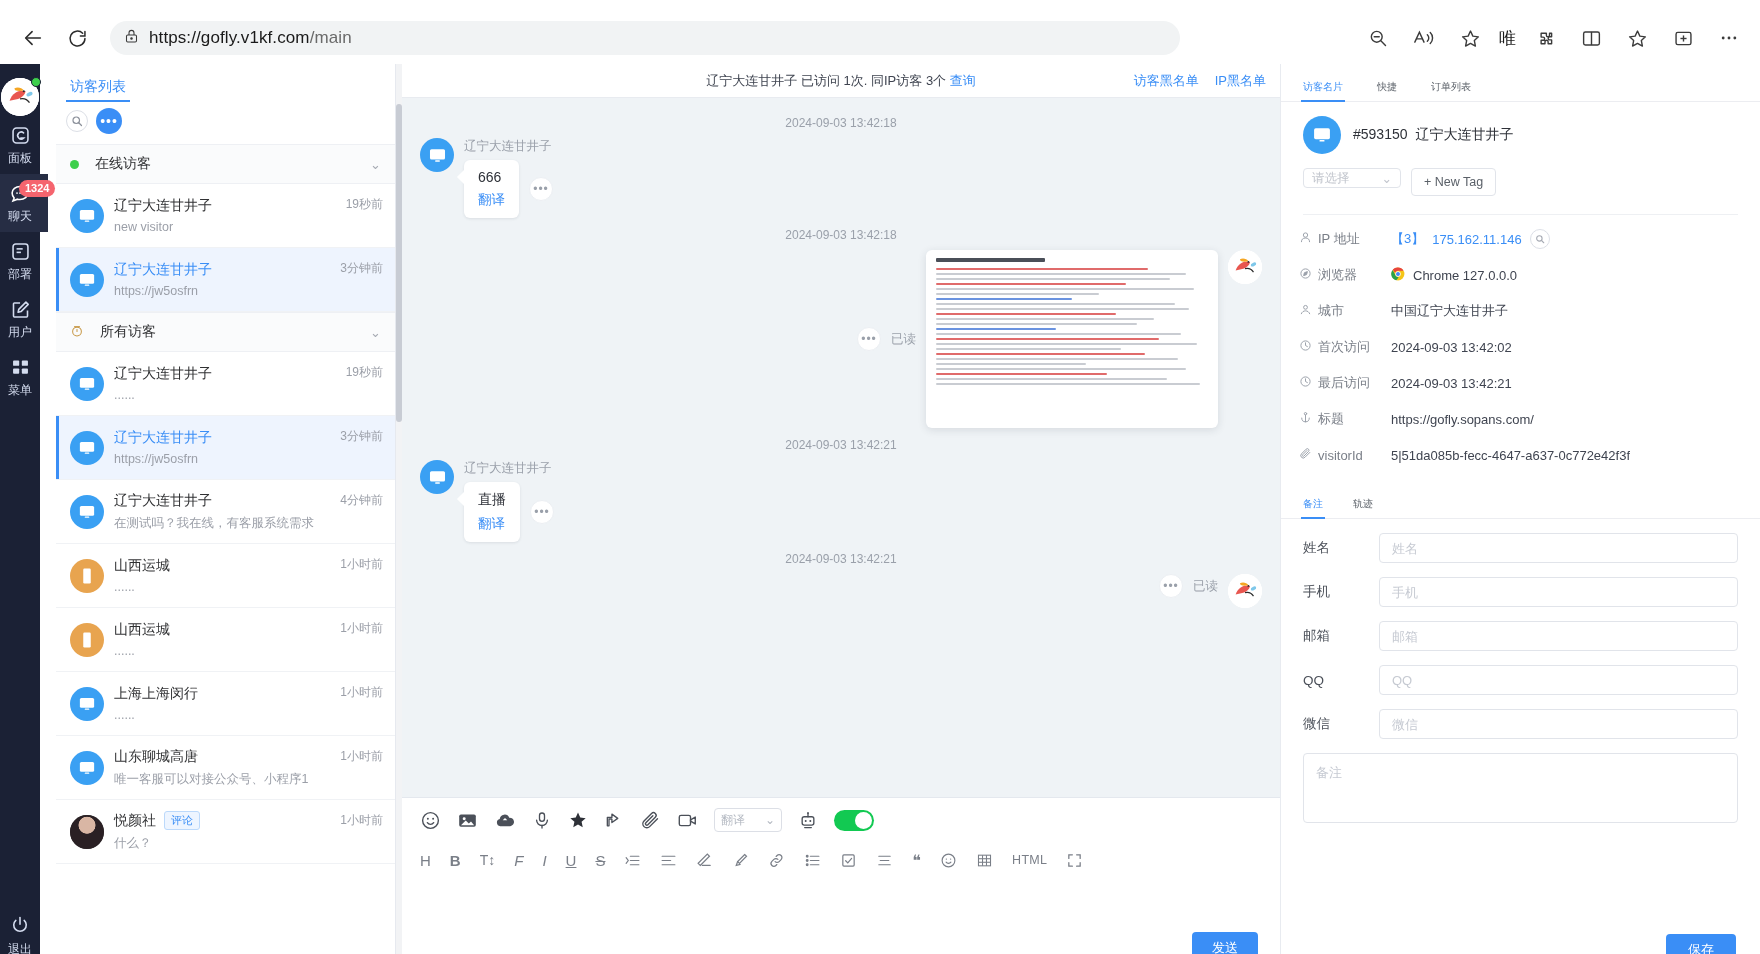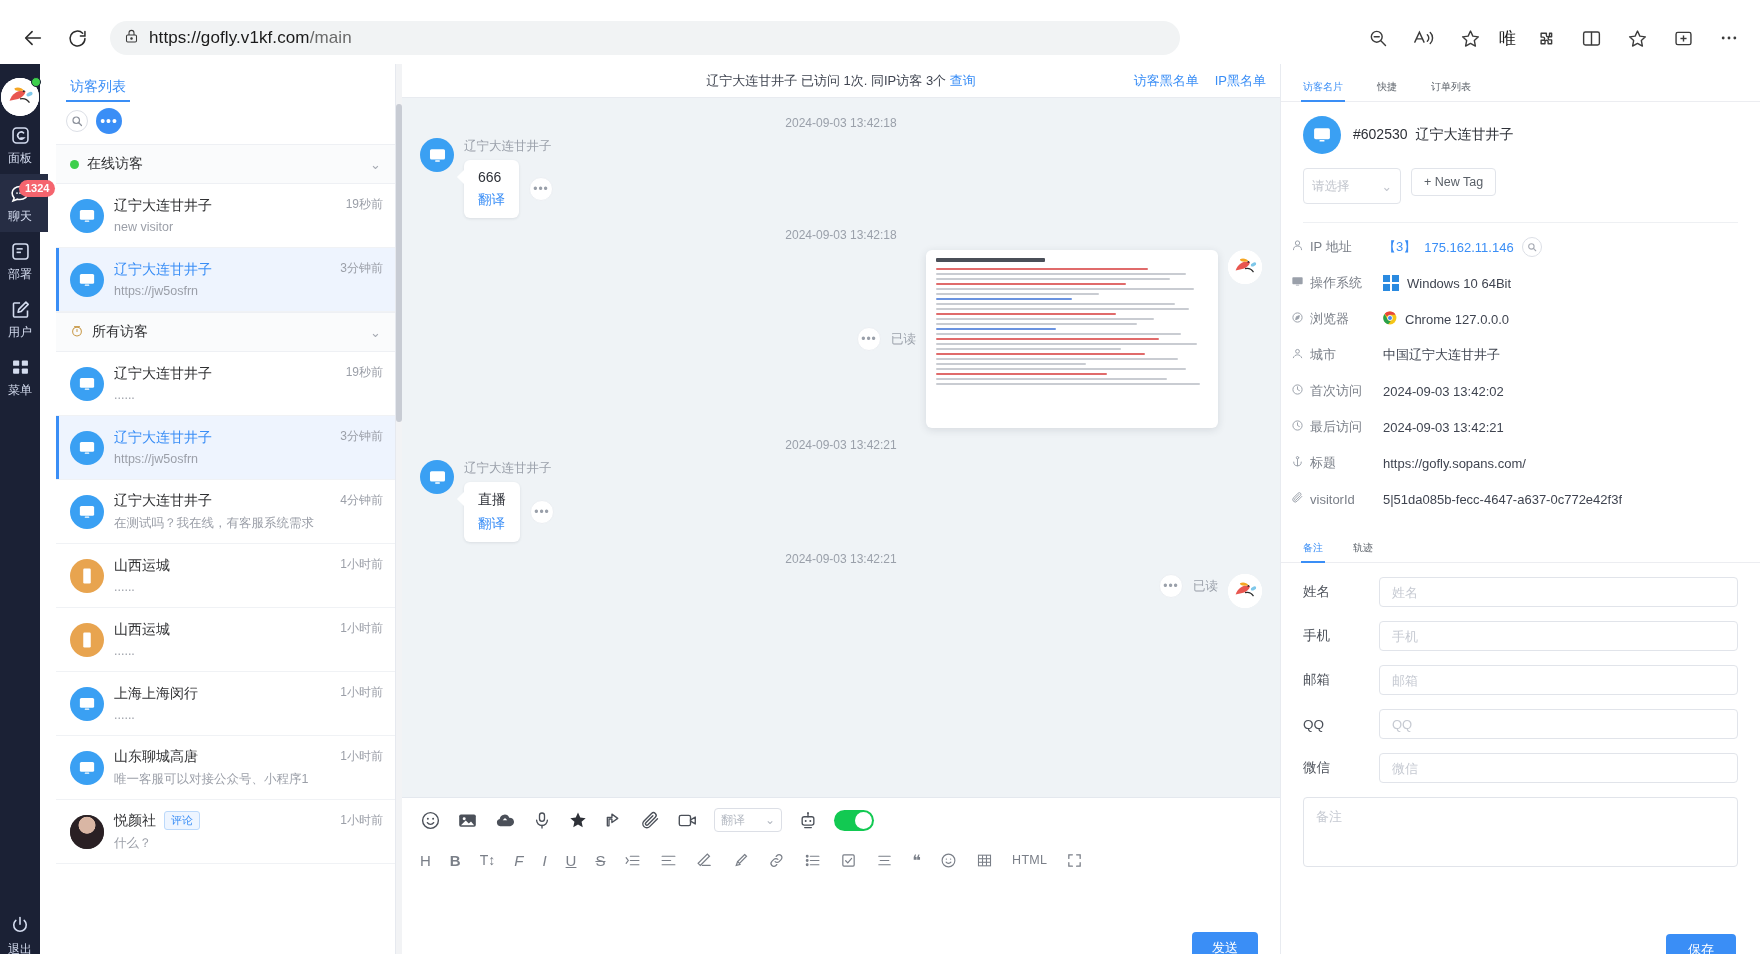--- a/index.html
+++ b/index.html
@@ -91,21 +91,21 @@
     width: 22px; height: 22px; border-radius: 50%; border: 1px solid #dcdfe6;
     display: flex; align-items: center; justify-content: center; color: #8b909a;
     flex: 0 0 22px; cursor: pointer;
   }
   .dots-circle {
     width: 26px; height: 26px; border-radius: 50%; background: #3a8ef6;
     display: flex; align-items: center; justify-content: center; color: #fff;
     flex: 0 0 26px; font-size: 14px; letter-spacing: 1px; cursor: pointer;
   }
   .v-group {
-    height: 40px; display: flex; align-items: center; gap: 8px; padding: 0 14px;
+    height: 40px; display: flex; align-items: center; gap: 16px; padding: 0 14px;
     border-top: 1px solid #eef0f4; border-bottom: 1px solid #eef0f4;
     background: #fafbfc; font-size: 14px; color: #303133; cursor: pointer;
   }
   .v-group .chev { margin-left: auto; color: #a6aab3; font-size: 13px; }
   .green-dot { width: 9px; height: 9px; border-radius: 50%; background: #3ecf4c; }
   .v-scroll { flex: 1; overflow: hidden; position: relative; }
   .v-item {
     position: relative; height: 64px; display: flex; align-items: center;
     gap: 10px; padding: 0 12px 0 14px; border-bottom: 1px solid #f0f2f5;
     cursor: pointer; background: #fff;
@@ -240,31 +240,31 @@
   .r-tab.active::after {
     content: ''; position: absolute; left: -2px; right: -2px; bottom: -1px; height: 2px;
     background: #3a8ef6;
   }
   .r-id { display: flex; align-items: center; gap: 12px; padding: 14px 22px 8px; }
   .r-id .avatar { width: 38px; height: 38px; flex: 0 0 38px; }
   .r-id-text { font-size: 14px; color: #2e3138; }
   .r-id-text .num { color: #2e3138; margin-right: 8px; }
   .r-btnrow { display: flex; gap: 10px; padding: 6px 22px; flex-wrap: wrap; }
   .r-select {
-    width: 98px; height: 36px; border: 1px solid #e1e4ea; border-radius: 4px;
+    width: 98px; height: 20px; border: 1px solid #e1e4ea; border-radius: 4px;
     display: flex; align-items: center; justify-content: space-between; padding: 0 8px;
     font-size: 12.5px; color: #c0c4cc; cursor: pointer;
   }
   .r-btn {
     height: 28px; border: 1px solid #e1e4ea; border-radius: 4px; padding: 0 12px;
     display: flex; align-items: center; font-size: 12.5px; color: #5a6068;
     cursor: pointer; background: #fff;
   }
   .r-divider { height: 1px; background: #eef0f3; margin: 12px 22px 0; }
-  .r-rows { padding: 6px 10px 0; }
+  .r-rows { padding: 6px 18px 0; }
   .r-row { display: flex; align-items: center; height: 36px; font-size: 13px; }
   .r-label { width: 92px; color: #7a7f88; display: flex; align-items: center; gap: 6px; flex: 0 0 92px; }
   .r-val { color: #3f4450; display: flex; align-items: center; gap: 8px; white-space: nowrap;
     overflow: hidden; }
   .r-val .blue { color: #3a8ef6; }
   .mini-search {
     width: 20px; height: 20px; border-radius: 50%; border: 1px solid #dcdfe6;
     display: flex; align-items: center; justify-content: center; color: #a6aab3; cursor: pointer;
   }
   .win-logo { display: inline-grid; grid-template-columns: 7px 7px; grid-gap: 2px; }
@@ -939,21 +939,21 @@
     </div>
 
     <div class="r-id">
       <div class="avatar pc">
         <svg width="20" height="20" viewBox="0 0 24 24" fill="#fff">
             <rect x="2.5" y="4" width="19" height="13" rx="2"></rect>
             <rect x="9" y="18" width="6" height="1.8" rx=".6"></rect>
           </svg>
       </div>
       <div class="r-id-text">
-        <span class="num">#602530</span><span>辽宁大连甘井子</span>
+        <span class="num">#593150</span><span>辽宁大连甘井子</span>
       </div>
     </div>
 
     <div class="r-btnrow">
       <div class="r-select">
         <span>请选择</span>
         <span>⌄</span>
       </div>
       <div class="r-btn">+ New Tag</div>
     </div>
@@ -975,38 +975,20 @@
           <span class="blue">175.162.11.146</span>
           <span class="mini-search">
               <svg width="10" height="10" viewBox="0 0 24 24" fill="none" stroke="currentColor" stroke-width="2.6" stroke-linecap="round">
                 <circle cx="10.5" cy="10.5" r="6.5"></circle>
                 <line x1="15.5" y1="15.5" x2="21" y2="21"></line>
               </svg>
             </span>
         </div>
       </div>
 
-      <div class="r-row">
-        <div class="r-label">
-          <span><svg width="13" height="13" viewBox="0 0 24 24" fill="#9aa0aa">
-                <rect x="2.5" y="4" width="19" height="13" rx="1.6"></rect>
-                <rect x="9" y="18" width="6" height="1.6" rx=".6"></rect>
-              </svg></span>
-          <span>操作系统</span>
-        </div>
-        <div class="r-val">
-          <span class="win-logo">
-              <i></i>
-              <i></i>
-              <i></i>
-              <i></i>
-            </span>
-          <span>Windows 10 64Bit</span>
-        </div>
-      </div>
 
       <div class="r-row">
         <div class="r-label">
           <span><svg width="13" height="13" viewBox="0 0 24 24" fill="none" stroke="#9aa0aa" stroke-width="1.8">
                 <circle cx="12" cy="12" r="8.5"></circle>
                 <path d="M15.5 8.5 10 10.5 8.5 16l5.5-2z" fill="#9aa0aa"></path>
               </svg></span>
           <span>浏览器</span>
         </div>
         <div class="r-val">

